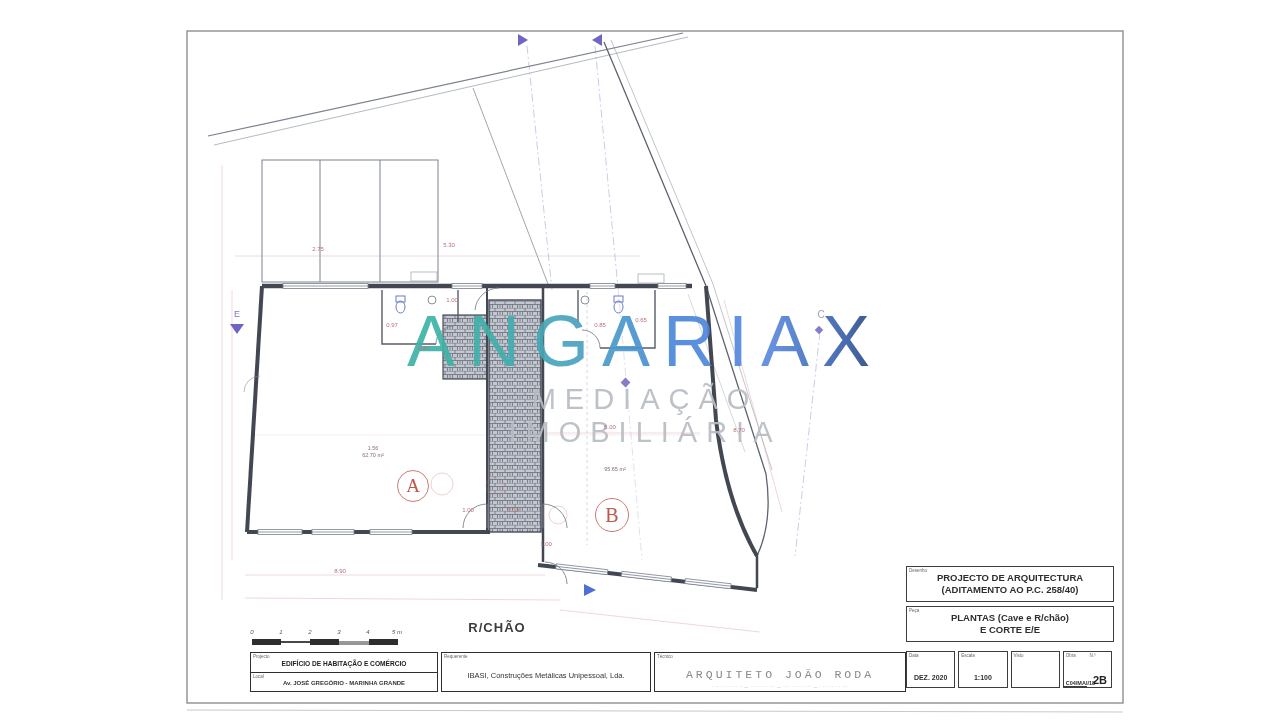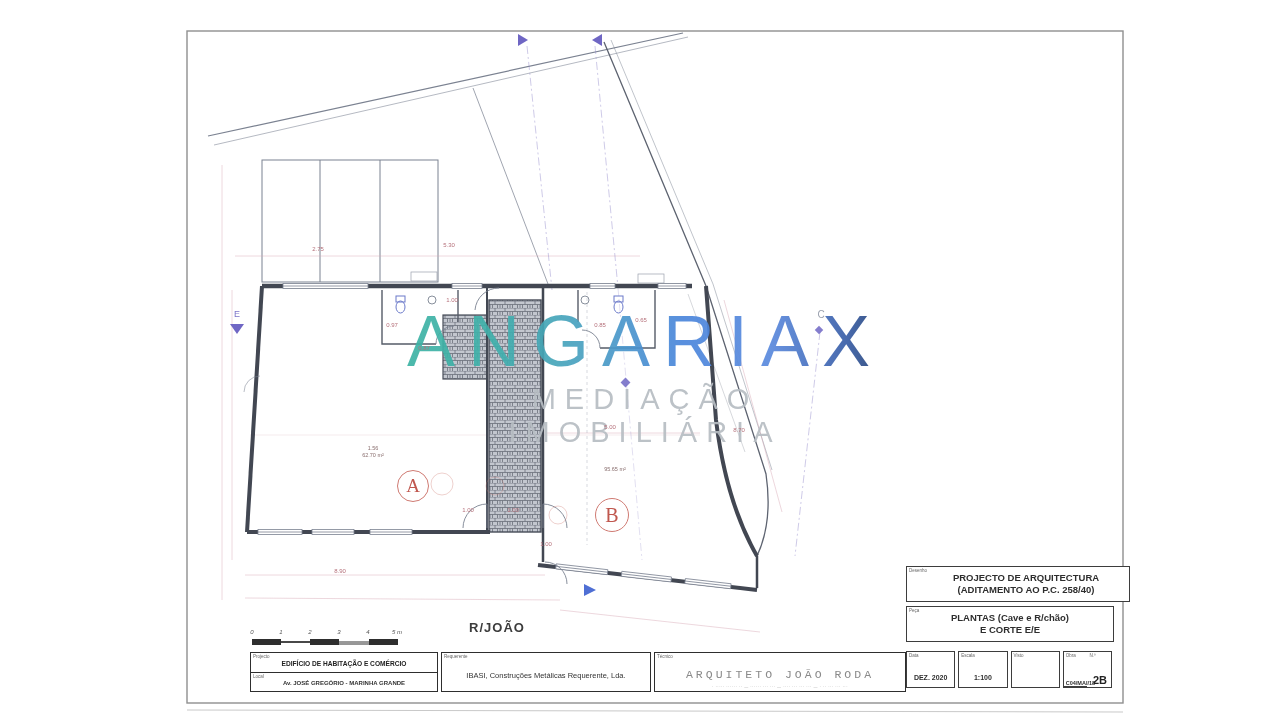--- a/index.html
+++ b/index.html
@@ -238,23 +238,23 @@
     <span>1.56</span><br>
     <span>62.70 m²</span>
   </div>
   <div class="area-label" style="left:615px;top:470px;">
     <span>95.65 m²</span>
   </div>
 
   <span class="marker-letter" style="left:237px;top:314px;">E</span>
   <span class="marker-letter marker-c" style="left:821px;top:314px;">C</span>
 
-  <div class="floor-label">R/JOÃO</div>
-
-  <div class="tb" style="left:906px;top:566px;width:206px;height:34px;padding-left:16px;">
+  <div class="floor-label">R/CHÃO</div>
+
+  <div class="tb" style="left:906px;top:566px;width:206px;height:34px;">
     <span class="lab">Desenho</span>
     <div class="cent">
       <span class="tb-title">PROJECTO DE ARQUITECTURA</span>
       <span class="tb-title">(ADITAMENTO AO P.C. 258/40)</span>
     </div>
   </div>
   <div class="tb" style="left:906px;top:606px;width:206px;height:34px;">
     <span class="lab">Peça</span>
     <div class="cent">
       <span class="tb-title">PLANTAS (Cave e R/chão)</span>
@@ -294,21 +294,21 @@
       </div>
       <div class="ib-row">
         <span class="lab">Local</span>
         <span class="ib-local">Av. JOSÉ GREGÓRIO - MARINHA GRANDE</span>
       </div>
     </div>
   </div>
   <div class="ib" style="left:441px;width:210px;">
     <span class="lab">Requerente</span>
     <div class="ib-row" style="height:100%;">
-      <span class="ib-client">IBASI, Construções Metálicas Requerente, Lda.</span>
+      <span class="ib-client">IBASI, Construções Metálicas Unipessoal, Lda.</span>
     </div>
   </div>
   <div class="ib" style="left:654px;width:252px;">
     <span class="lab">Técnico</span>
     <div class="ib-row" style="height:100%;font-family:Liberation Mono, monospace;">
       <span class="ib-arch">ARQUITETO JOÃO RODA</span>
     </div>
     <span class="ib-addr">· ····· ······ ·· — ······ ··· ··· — ···· ··· ··· ··· — · ·· ··· ··· ···</span>
   </div>
 

